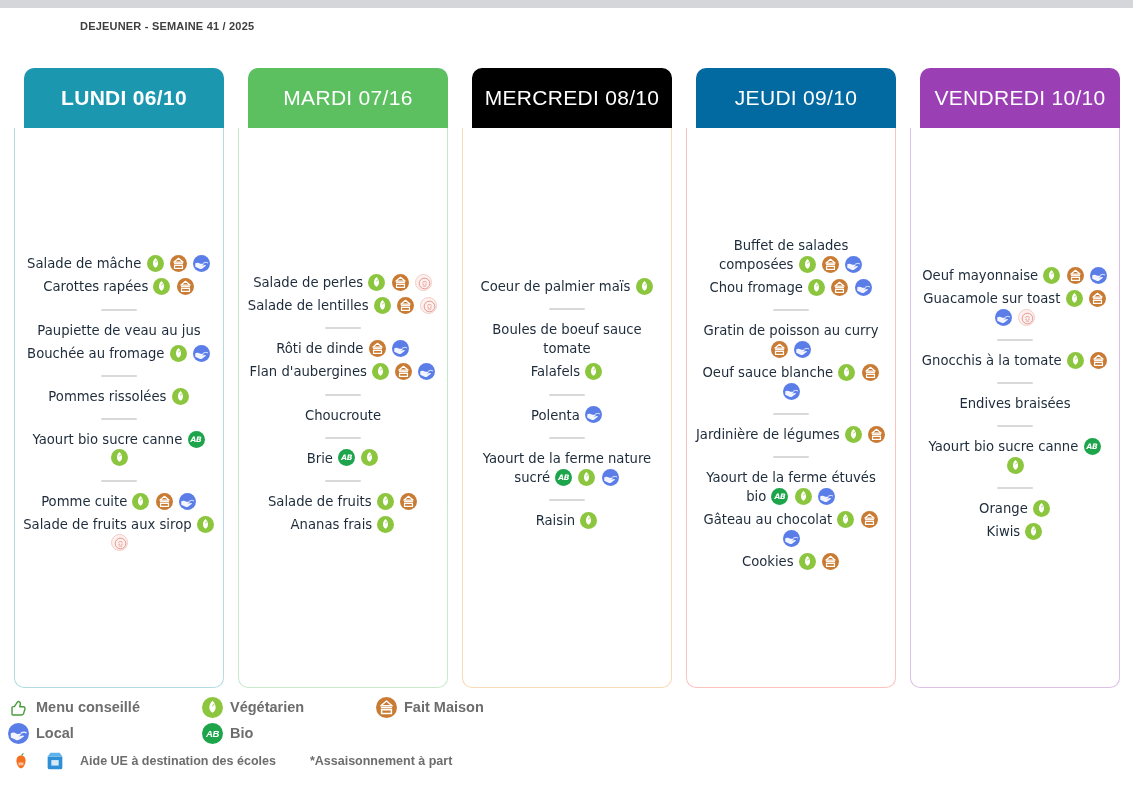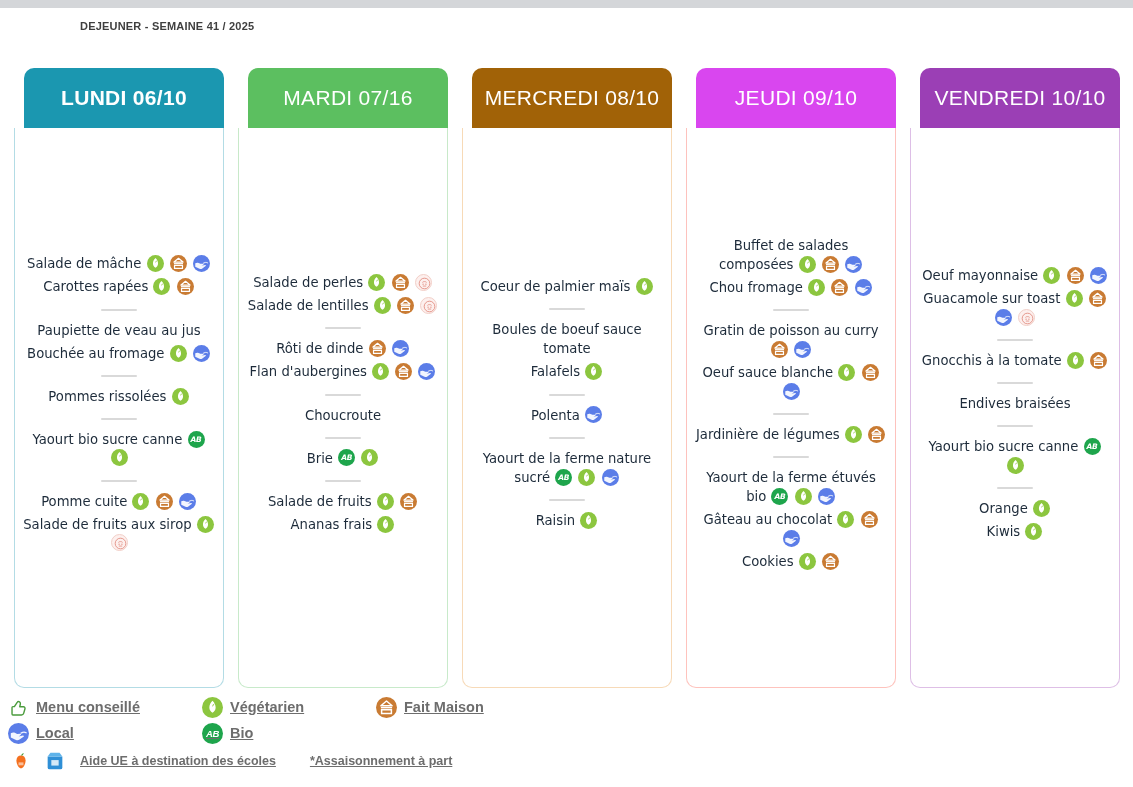--- a/index.html
+++ b/index.html
@@ -95,21 +95,21 @@
   .bdg svg{display:block;width:17px;height:17px;}
   .bdg-veg{background:#8cc63f;}
   .bdg-maison{background:#c97b33;}
   .bdg-local{background:#5b7de8;}
   .bdg-bio{background:#1ea54c;font-weight:bold;font-style:italic;font-size:7.5px;letter-spacing:-.3px;}
   .bdg-ue{background:#fdf0ee;border:1px solid #f2cfc8;box-sizing:border-box;}
 
   
   .legend{
     position:absolute;left:8px;top:694px;width:1120px;
-    font-size:14.5px;font-weight:bold;color:#6d6d6d;text-decoration:underline;
+    font-size:14.5px;font-weight:bold;color:#6d6d6d;
   }
   .legend-row{
     display:flex;align-items:center;
     height:26px;
   }
   .legend-item{
     display:flex;align-items:center;
     margin-right:14px;
   }
   .legend-item .lbl{margin-left:7px;white-space:nowrap;}
@@ -287,21 +287,21 @@
                 <rect x="5.6" y="11.4" width="12.8" height="1.6" fill="#ffffff"></rect>
                 <path d="M6.4 14.6h11.2v4.2H6.4z" fill="none" stroke="#ffffff" stroke-width="1.7"></path>
               </svg></span></div>
           <div class="dish"><span class="txt">Ananas frais</span> <span class="bdg bdg-veg"><svg viewBox="0 0 24 24">
                 <path d="M12 4.2c-2.4 2.2-3.6 5-3.6 7.7 0 2.6 1.4 4.8 3.6 6.1V9.1l2.9-2.2-2.9 4.5v6.6c2.2-1.3 3.6-3.5 3.6-6.1 0-2.7-1.2-5.5-3.6-7.7z" fill="#ffffff"></path>
               </svg></span></div>
         </div>
       </div>
     </div>
     <div class="day-col">
-      <div class="day-header" style="background: #a16207;">MERCREDI 08/10</div>
+      <div class="day-header" style="background: #000000;">MERCREDI 08/10</div>
       <div class="day-body" style="border-color: rgba(232, 145, 42, 0.333);">
         <div class="course">
           <div class="dish"><span class="txt">Coeur de palmier maïs</span> <span class="bdg bdg-veg"><svg viewBox="0 0 24 24">
                 <path d="M12 4.2c-2.4 2.2-3.6 5-3.6 7.7 0 2.6 1.4 4.8 3.6 6.1V9.1l2.9-2.2-2.9 4.5v6.6c2.2-1.3 3.6-3.5 3.6-6.1 0-2.7-1.2-5.5-3.6-7.7z" fill="#ffffff"></path>
               </svg></span></div>
         </div>
         <div class="sep"></div>
         <div class="course">
           <div class="dish"><span class="txt">Boules de boeuf sauce tomate</span></div>
           <div class="dish"><span class="txt">Falafels</span> <span class="bdg bdg-veg"><svg viewBox="0 0 24 24">
@@ -326,21 +326,21 @@
         </div>
         <div class="sep"></div>
         <div class="course">
           <div class="dish"><span class="txt">Raisin</span> <span class="bdg bdg-veg"><svg viewBox="0 0 24 24">
                 <path d="M12 4.2c-2.4 2.2-3.6 5-3.6 7.7 0 2.6 1.4 4.8 3.6 6.1V9.1l2.9-2.2-2.9 4.5v6.6c2.2-1.3 3.6-3.5 3.6-6.1 0-2.7-1.2-5.5-3.6-7.7z" fill="#ffffff"></path>
               </svg></span></div>
         </div>
       </div>
     </div>
     <div class="day-col">
-      <div class="day-header" style="background: #d946ef;">JEUDI 09/10</div>
+      <div class="day-header" style="background: #0369a1;">JEUDI 09/10</div>
       <div class="day-body" style="border-color: rgba(251, 76, 59, 0.333);">
         <div class="course">
           <div class="dish"><span class="txt">Buffet de salades composées</span> <span class="bdg bdg-veg"><svg viewBox="0 0 24 24">
                 <path d="M12 4.2c-2.4 2.2-3.6 5-3.6 7.7 0 2.6 1.4 4.8 3.6 6.1V9.1l2.9-2.2-2.9 4.5v6.6c2.2-1.3 3.6-3.5 3.6-6.1 0-2.7-1.2-5.5-3.6-7.7z" fill="#ffffff"></path>
               </svg></span> <span class="bdg bdg-maison"><svg viewBox="0 0 24 24">
                 <path d="M12 4.6 5.6 10h12.8L12 4.6z" fill="none" stroke="#ffffff" stroke-width="1.7" stroke-linejoin="round"></path>
                 <rect x="5.6" y="11.4" width="12.8" height="1.6" fill="#ffffff"></rect>
                 <path d="M6.4 14.6h11.2v4.2H6.4z" fill="none" stroke="#ffffff" stroke-width="1.7"></path>
               </svg></span> <span class="bdg bdg-local"><svg viewBox="0 0 24 24">
                 <path d="M3.2 11.8c1.5-1 3.1-1.3 4.6-.6l2.7 1.3 3.4-.3c.9-.1 1.4.9.7 1.4l-2.5 1.7 4.9-1.1c1-.2 1.6.9.8 1.5l-4.6 3.2c-1.2.8-2.7 1-4 .4l-6-2.6z" fill="#ffffff" opacity=".92"></path>

